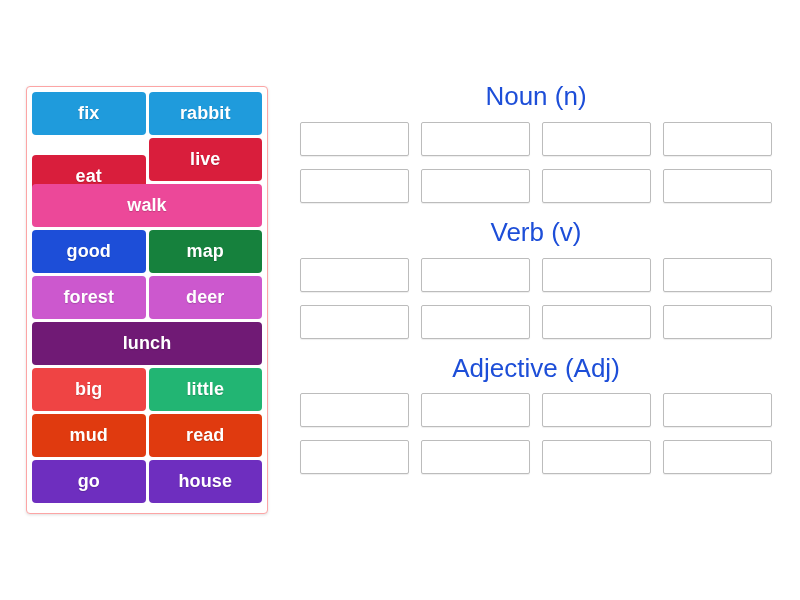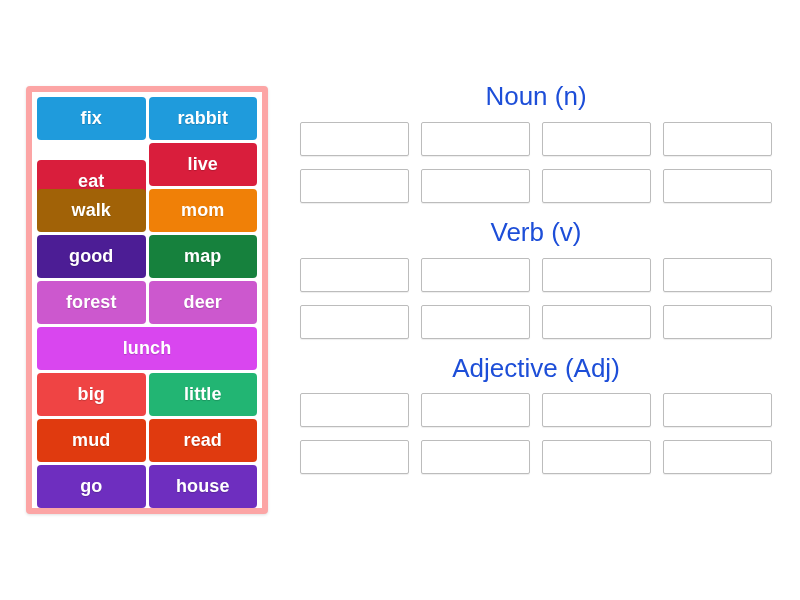--- a/index.html
+++ b/index.html
@@ -22,21 +22,21 @@
   }
 
   
   #word-bank {
     position: absolute;
     left: 26px;
     top: 86px;
     width: 242px;
     height: 428px;
     background: #ffffff;
-    border: 6px solid #fca5a5;
+    border: 1px solid #fca5a5;
     border-radius: 4px;
     box-shadow: 0 1px 3px rgba(0,0,0,0.13);
     padding: 5px;
   }
 
   .tile-row {
     display: flex;
     gap: 3px;
     margin-bottom: 3px;
     height: 43px;
@@ -106,33 +106,32 @@
   <div id="word-bank">
       <div class="tile-row">
         <div class="tile" style="background: rgb(31, 155, 220);">fix</div>
         <div class="tile" style="background: rgb(31, 155, 220);">rabbit</div>
       </div>
       <div class="tile-row">
         <div class="tile" style="background: rgb(217, 30, 60); margin-top: 17px;">eat</div>
         <div class="tile" style="background: rgb(217, 30, 60);">live</div>
       </div>
       <div class="tile-row">
-        <div class="tile" style="background: #a16207;">walk</div>
-        <div class="tile" style="background: rgb(240, 128, 7);">mom</div>
+        <div class="tile" style="background: #ec4899;">walk</div>
       </div>
       <div class="tile-row">
-        <div class="tile" style="background: #4c1d95; text-align: right;">good</div>
+        <div class="tile" style="background: #1d4ed8; text-align: right;">good</div>
         <div class="tile" style="background: rgb(22, 129, 61);">map</div>
       </div>
       <div class="tile-row">
         <div class="tile" style="background: rgb(204, 88, 206);">forest</div>
         <div class="tile" style="background: rgb(204, 88, 206);">deer</div>
       </div>
       <div class="tile-row">
-        <div class="tile" style="background: #d946ef;">lunch</div>
+        <div class="tile" style="background: #701a75;">lunch</div>
       </div>
       <div class="tile-row">
         <div class="tile" style="background: #ef4444;">big</div>
         <div class="tile" style="background: rgb(34, 181, 115);">little</div>
       </div>
       <div class="tile-row">
         <div class="tile" style="background: rgb(224, 58, 15);">mud</div>
         <div class="tile" style="background: rgb(224, 58, 15);">read</div>
       </div>
       <div class="tile-row">

